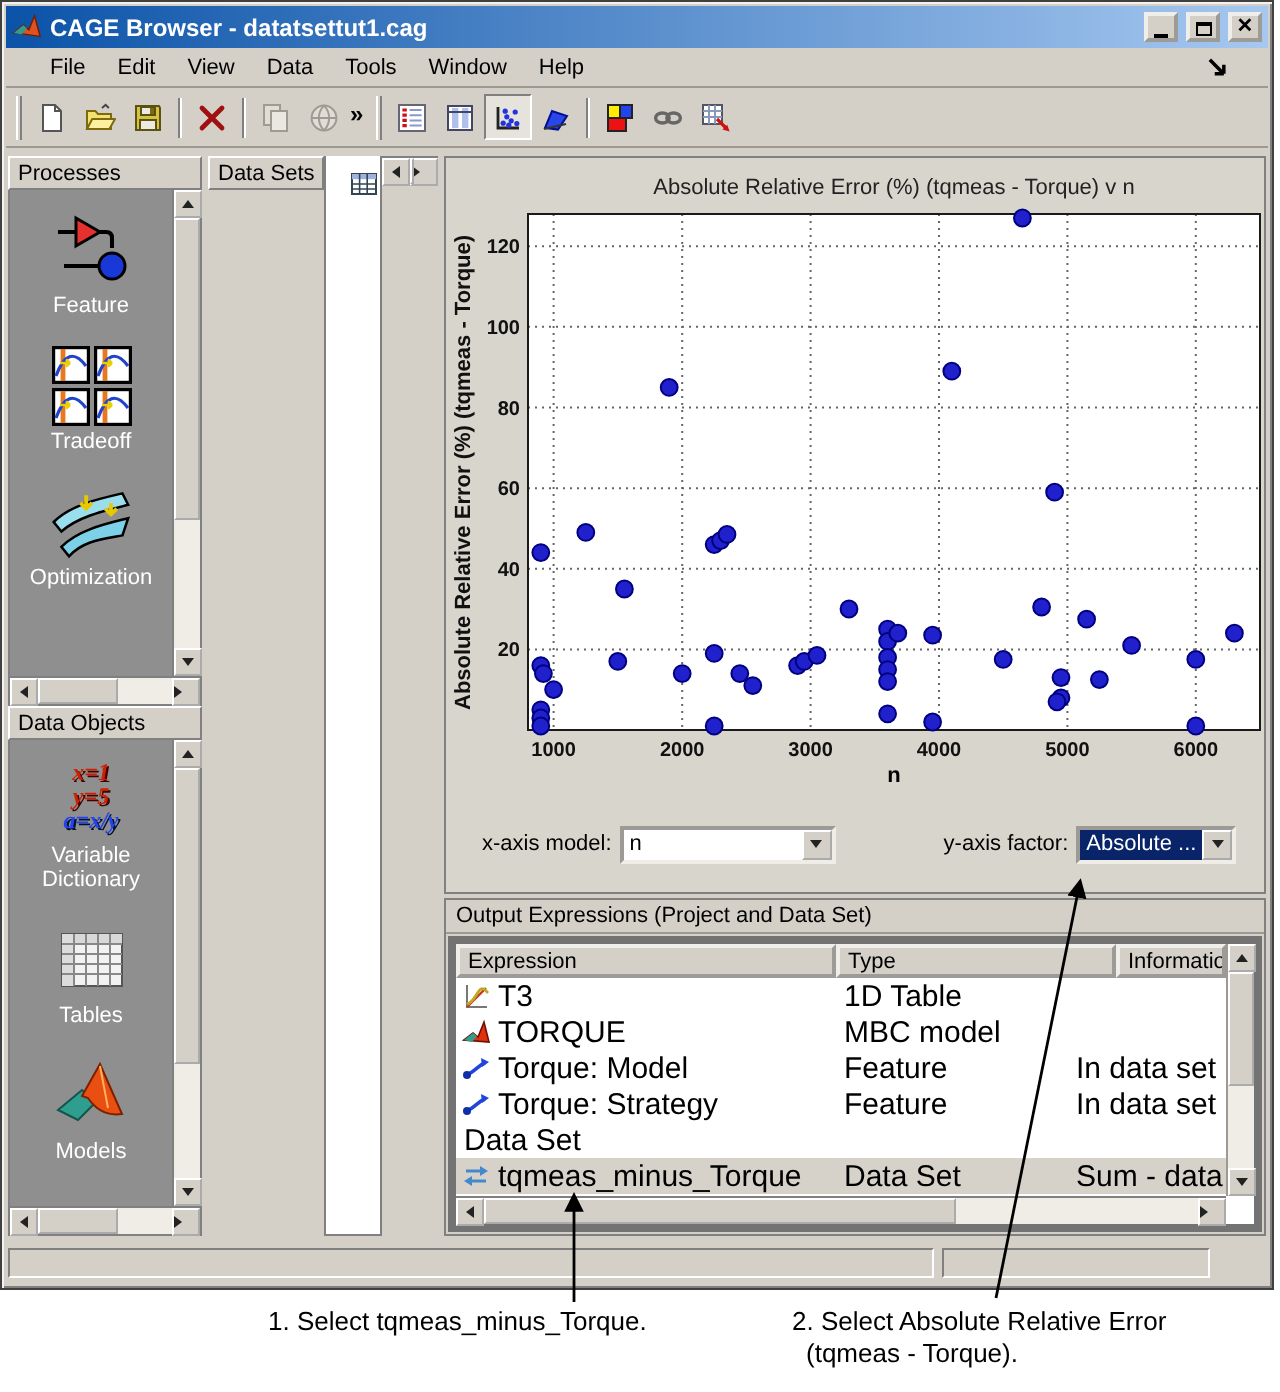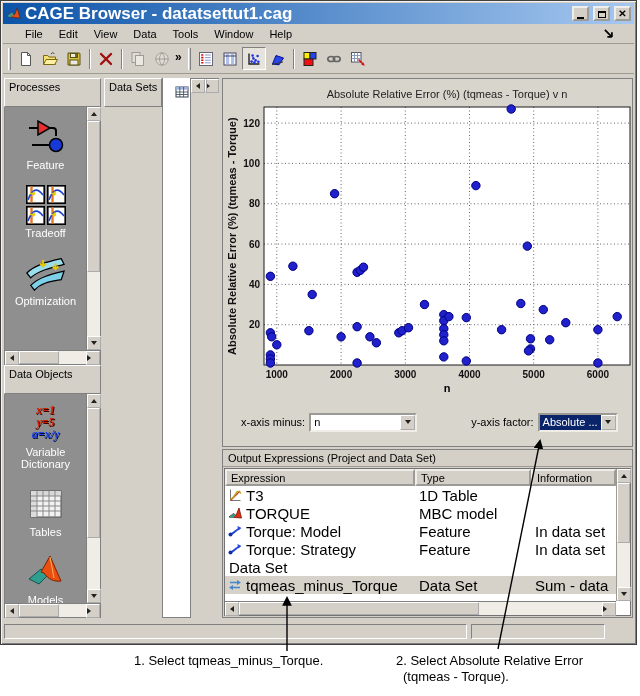--- a/index.html
+++ b/index.html
@@ -8,21 +8,21 @@
 
   .window { position:absolute; left:0; top:0; width:637px; height:645px;
     background:#d4d0c8; border:1px solid #404040;
     box-shadow: inset 1px 1px 0 #f4f2ee, inset -1px -1px 0 #808080; padding:2px; }
 
   
   .titlebar { height:21px; display:flex; align-items:center; gap:4px; padding:0 3px;
     background:linear-gradient(90deg,#0b53a8,#a6c8f0); }
   .titlebar .app-icon { width:15px; height:15px; }
   .titlebar .app-icon svg { width:100%; height:100%; display:block; }
-  .title-text { flex:1; color:#fff; font-weight:bold; font-size:17px; white-space:nowrap; overflow:hidden; }
+  .title-text { flex:1; color:#fff; font-weight:bold; font-size:12px; white-space:nowrap; overflow:hidden; }
   .win-ctrl { width:17px; height:15px; background:#d4d0c8; border:2px outset #f0eeea;
     font-size:10px; line-height:10px; text-align:center; font-weight:bold; color:#000; padding:0; }
   .win-ctrl .min-glyph { display:block; width:7px; border-bottom:2px solid #000; margin:8px auto 0; }
   .win-ctrl .max-glyph { display:block; width:8px; height:7px; border:1px solid #000; border-top:2px solid #000; margin:1px auto 0; }
 
   
   .menubar { height:20px; display:flex; align-items:center; padding:0 14px;
     border-bottom:1px solid #9d9a93; background:#d4d0c8; }
   .menu-item { font-size:11px; padding:3px 8px; color:#000; }
   .dock-arrow { margin-left:auto; width:14px; height:14px; margin-right:4px; }
@@ -38,21 +38,21 @@
   .tb-btn.disabled { opacity:.9; }
   .tb-sep { width:2px; height:20px; border-left:1px solid #808080; border-right:1px solid #fff; margin:0 3px; }
   .tb-overflow { font-size:12px; font-weight:bold; background:none; border:none; padding:0 3px 4px 1px; }
 
   
   .main { position:absolute; left:3px; right:3px; top:77px; bottom:26px; display:flex; }
   .splitter { width:3px; }
 
   
   .sidebar { width:97px; display:flex; flex-direction:column; }
-  .panel-header { height:29px; font-size:11px; padding:2px 4px 0; background:#d4d0c8;
+  .panel-header { height:17px; font-size:11px; padding:2px 4px 0; background:#d4d0c8;
     border:1px solid; border-color:#fff #808080 #808080 #fff; white-space:nowrap; overflow:hidden; }
   .side-sec { display:flex; flex-direction:column; border:1px solid #808080; border-top:none; }
   .sec-proc { height:258px; }
   .sec-obj  { flex:1; min-height:0; }
   .dark-row { flex:1; display:flex; min-height:0; }
   .dark-inner { flex:1; background:#8f8f8f; display:flex; flex-direction:column; align-items:center;
     padding-top:10px; gap:14px; overflow:hidden; min-width:0; }
   .side-item { display:flex; flex-direction:column; align-items:center; }
   .side-icon { width:42px; height:40px; }
   .side-icon svg { width:100%; height:100%; display:block; }
@@ -100,24 +100,24 @@
   .combo { height:19px; border:2px inset #efede6; background:#fff; display:flex; align-items:stretch; }
   .combo-x { width:108px; }
   .combo-y { width:80px; }
   .combo-val { flex:1; font-size:11px; padding:1px 3px; white-space:nowrap; overflow:hidden; }
   .combo-val.sel { background:#0a246a; color:#fff; }
   .combo-btn { width:15px; background:#d4d0c8; border:1px outset #fff; display:flex; align-items:center; justify-content:center; padding:0; }
 
   
   .output-panel { flex:1; margin-top:2px; border:1px solid #808080; background:#d4d0c8; display:flex; flex-direction:column; min-height:0; }
   .op-title { height:17px; font-size:11px; padding:2px 5px 0; border-bottom:1px solid #9d9a93; white-space:nowrap; overflow:hidden; }
-  .op-grid { flex:1; margin:1px; border:1px solid #737373; background:#fff; position:relative; display:flex; flex-direction:column; min-height:0; }
+  .op-grid { flex:1; margin:1px; border:4px solid #737373; background:#fff; position:relative; display:flex; flex-direction:column; min-height:0; }
   .op-colheaders { height:17px; display:flex; padding-right:14px; }
   .op-col { background:#d4d0c8; border:2px outset #f0eeea; font-size:11px; padding:1px 4px 0; white-space:nowrap; overflow:hidden; }
-  .op-col.c0 { width:190px; } .op-col.c1 { width:116px; } .op-col.c2 { flex:1; }
+  .op-col.c0 { width:190px; } .op-col.c1 { width:140px; } .op-col.c2 { flex:1; }
   .op-rows { flex:1; overflow:hidden; padding-right:14px; }
   .op-row { height:18px; display:flex; align-items:center; font-size:15px; }
   .op-row.selected { background:#d6d2ca; }
   .cc0 { width:190px; display:flex; align-items:center; gap:4px; padding-left:3px; overflow:hidden; white-space:nowrap; }
   .cc1 { width:116px; padding-left:4px; white-space:nowrap; } .cc2 { flex:1; padding-left:4px; white-space:nowrap; overflow:hidden; }
   .op-vscroll { position:absolute; top:0; right:0; bottom:14px; width:14px; display:flex; flex-direction:column; background:#d4d0c8; border-left:1px solid #9d9a93; }
   .op-hscroll { position:absolute; left:0; right:14px; bottom:0; }
 
   
   .statusbar { position:absolute; left:3px; right:3px; bottom:3px; height:18px; display:flex; gap:4px; padding:1px 0; }
@@ -535,21 +535,21 @@
             <circle cx="326.7" cy="260.8" r="4.2" fill="#2020cc" stroke="#000080"></circle>
             <circle cx="342.8" cy="243.7" r="4.2" fill="#2020cc" stroke="#000080"></circle>
             <circle cx="374.9" cy="250.7" r="4.2" fill="#2020cc" stroke="#000080"></circle>
             <circle cx="374.9" cy="284.0" r="4.2" fill="#2020cc" stroke="#000080"></circle>
             <circle cx="394.2" cy="237.6" r="4.2" fill="#2020cc" stroke="#000080"></circle>
           </svg>
         <div class="chart-title">Absolute Relative Error (%) (tqmeas - Torque) v n</div>
         <div class="ylabel">Absolute Relative Error (%) (tqmeas - Torque)</div>
         <div class="xlabel">n</div>
         <div class="factor-row">
-          <span class="factor-label fx-label">x-axis minus:</span>
+          <span class="factor-label fx-label">x-axis model:</span>
           <span class="combo combo-x">
             <span class="combo-val">n</span>
             <button class="combo-btn">
                 <span class="arr down"></span>
               </button>
           </span>
           <span class="factor-label fy-label">y-axis factor:</span>
           <span class="combo combo-y">
             <span class="combo-val sel">Absolute ...</span>
             <button class="combo-btn">

